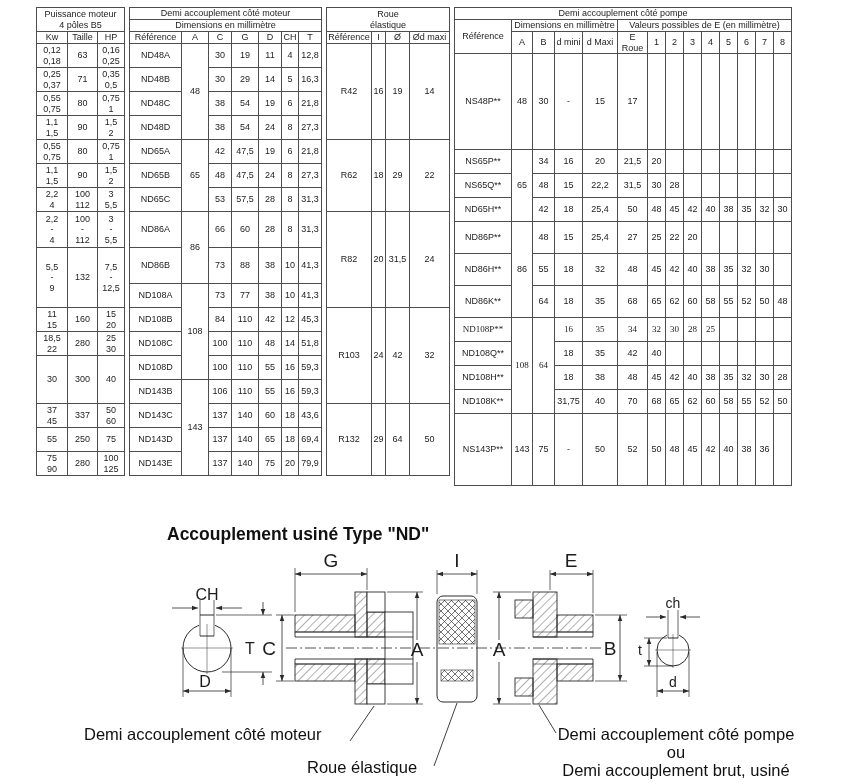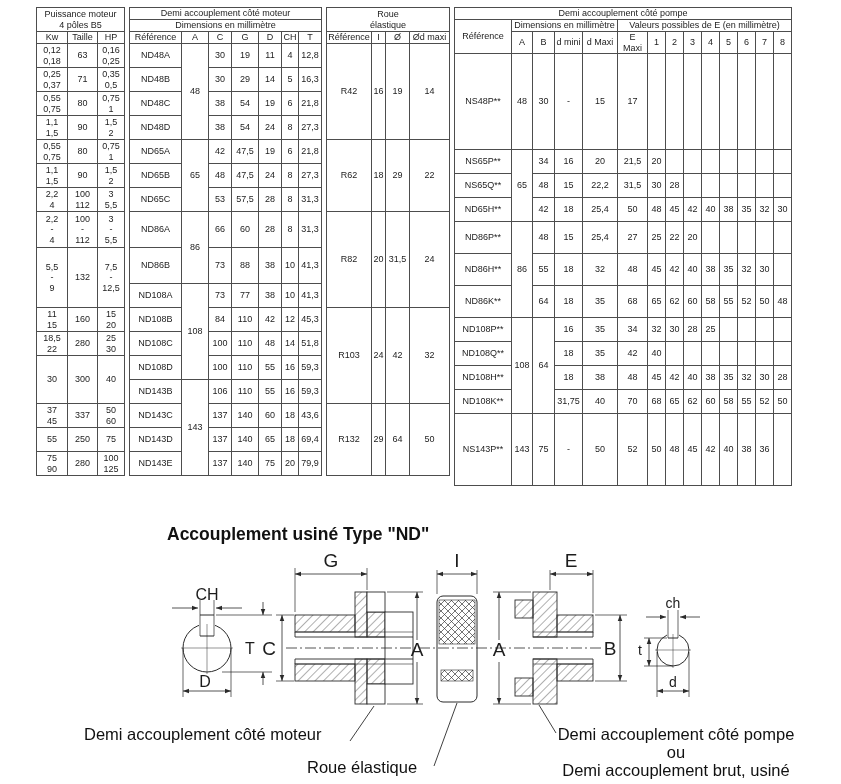--- a/index.html
+++ b/index.html
@@ -408,21 +408,21 @@
         <tr style="height: 12px;">
           <td rowspan="2">Référence</td>
           <td colspan="4">Dimensions en millimètre</td>
           <td colspan="9">Valeurs possibles de E (en millimètre)</td>
         </tr>
         <tr style="height: 12px;">
           <td>A</td>
           <td>B</td>
           <td>d mini</td>
           <td>d Maxi</td>
-          <td>E Maxi</td>
+          <td>E Roue</td>
           <td>1</td>
           <td>2</td>
           <td>3</td>
           <td>4</td>
           <td>5</td>
           <td>6</td>
           <td>7</td>
           <td>8</td>
         </tr>
       </thead>
@@ -528,21 +528,21 @@
           <td>68</td>
           <td>65</td>
           <td>62</td>
           <td>60</td>
           <td>58</td>
           <td>55</td>
           <td>52</td>
           <td>50</td>
           <td>48</td>
         </tr>
-        <tr style="height: 24px;">
+        <tr style="height: 24px; font-family: Liberation Serif, serif;">
           <td>ND108P**</td>
           <td rowspan="4">108</td>
           <td rowspan="4">64</td>
           <td>16</td>
           <td>35</td>
           <td>34</td>
           <td>32</td>
           <td>30</td>
           <td>28</td>
           <td>25</td>

